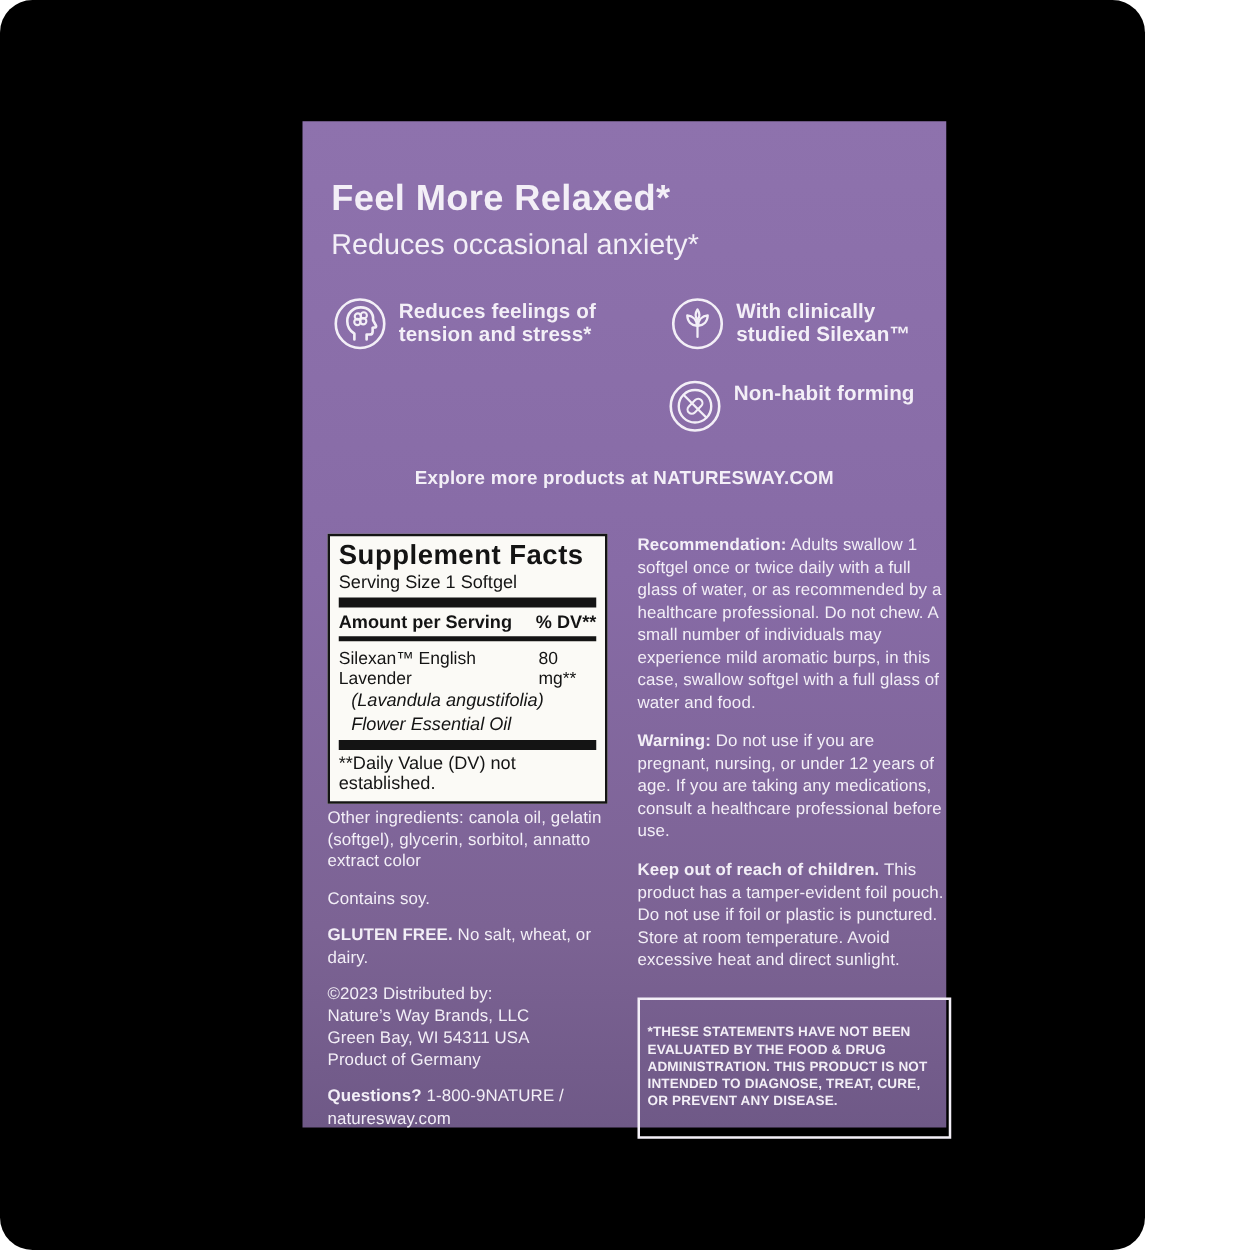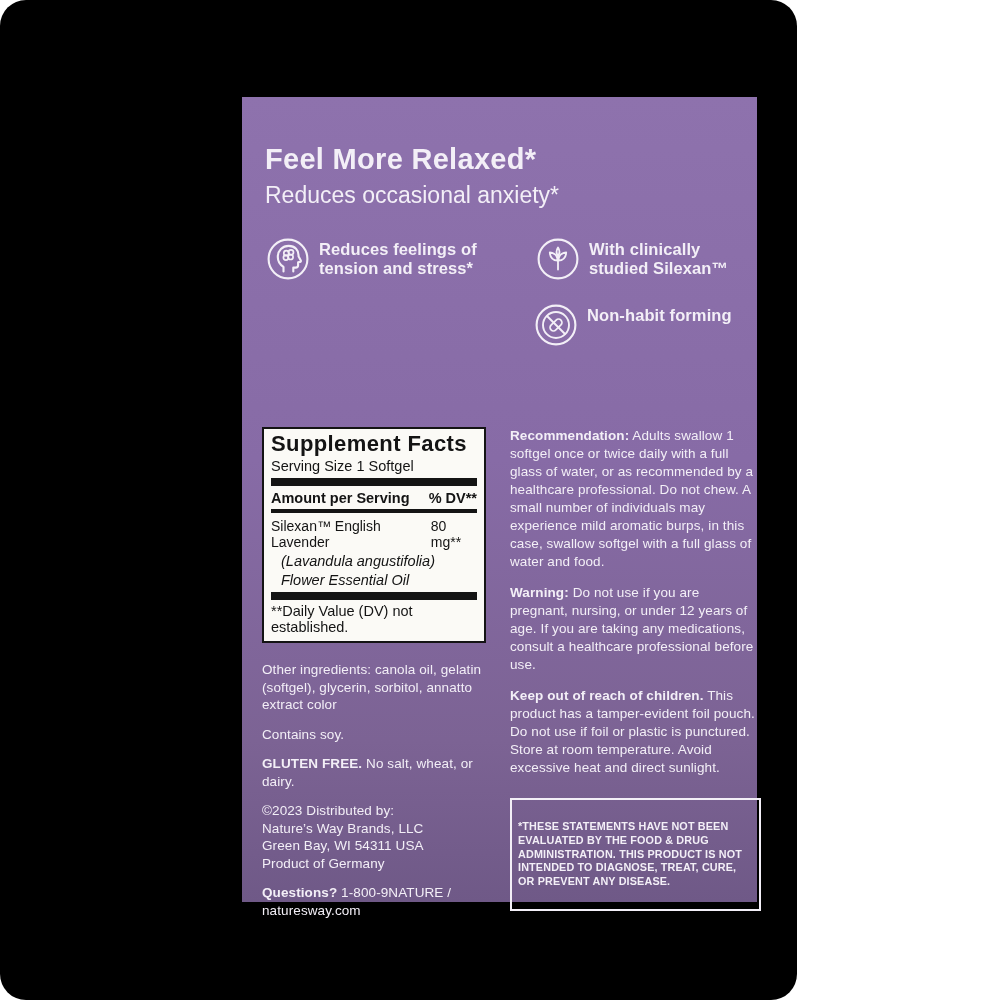--- a/index.html
+++ b/index.html
@@ -1,17 +1,17 @@
 <!DOCTYPE html>
 <html style="--box-top: #8e72ad; --box-bottom: #6f5987; --text: #f3eff7; --panel-bg: #fbfaf6; --ink: #141414;"><head>
 <meta charset="utf-8">
 <style>
   html,body{margin:0;padding:0;background:#ffffff;}
   .canvas{
-    position:relative;width:797px;height:1000px;background:#000;
+    position:relative;width:916px;height:1000px;background:#000;
     border-radius:26px;overflow:hidden;
     font-family:"Liberation Sans","DejaVu Sans",sans-serif;
   }
   .package{
     position:absolute;left:242px;top:97px;width:515px;height:805px;
     background:linear-gradient(180deg,var(--box-top,#8e72ad) 0%,#876ba6 45%,#7c6394 80%,var(--box-bottom,#6f5987) 100%);
     color:var(--text,#f3eff7);
   }
   
   .title{position:absolute;left:23px;top:46px;font-size:29px;font-weight:bold;letter-spacing:.3px;}
@@ -37,21 +37,21 @@
   .sf-bar{background:var(--ink,#141414);height:8px;margin:4px 0 3px;}
   .sf-bar.thin{height:4px;margin:3px 0;}
   .sf-amount{display:flex;justify-content:space-between;font-weight:bold;font-size:14.5px;padding:1px 0 0;}
   .sf-row{display:flex;justify-content:flex-start;font-size:14px;margin-top:5px;}
   .sf-sub{font-size:14.5px;padding-left:10px;margin-top:3px;font-style:italic;}
   .it{font-style:italic;}
   .sf-foot{font-size:14.5px;margin-top:2px;}
   
   .wp{font-size:13.5px;line-height:17.5px;letter-spacing:.1px;}
   .left-col .wp{margin-top:12px;}
-  .left-col .first{margin-top:18px;}
+  .left-col .first{margin-top:2px;}
   .right-col .wp{line-height:18px;margin-bottom:13px;}
   b.lead{font-weight:bold;}
   .fda{border:2px solid var(--text,#f3eff7);padding:20px 6px;font-size:10.8px;font-weight:bold;line-height:13.8px;margin-top:21px;letter-spacing:.15px;}
 </style>
 </head>
 <body>
 
 <div class="canvas">
   <div class="package">
 
@@ -91,20 +91,21 @@
         <svg width="44" height="44" viewBox="0 0 44 44" fill="none" stroke="#f3eff7" stroke-width="2.1" stroke-linecap="round" stroke-linejoin="round">
           <circle cx="22" cy="22" r="19.4"></circle>
           <circle cx="22" cy="22" r="13" stroke-width="1.9"></circle>
           <rect x="15" y="18.6" width="14" height="6.8" rx="3.4" transform="rotate(-45 22 22)" stroke-width="1.7"></rect>
           <line x1="13" y1="13" x2="31" y2="31" stroke-width="1.9"></line>
         </svg>
       </span>
       <span class="txt">Non-habit forming</span>
     </div>
 
+    <div class="explore">Explore more products at NATURESWAY.COM</div>
 
     <div class="columns">
 
       <div class="left-col">
         <div class="sf">
           <div class="sf-title">Supplement Facts</div>
           <div class="sf-serving">Serving Size 1 Softgel</div>
           <div class="sf-bar"></div>
           <div class="sf-amount">
             <span>Amount per Serving</span>

